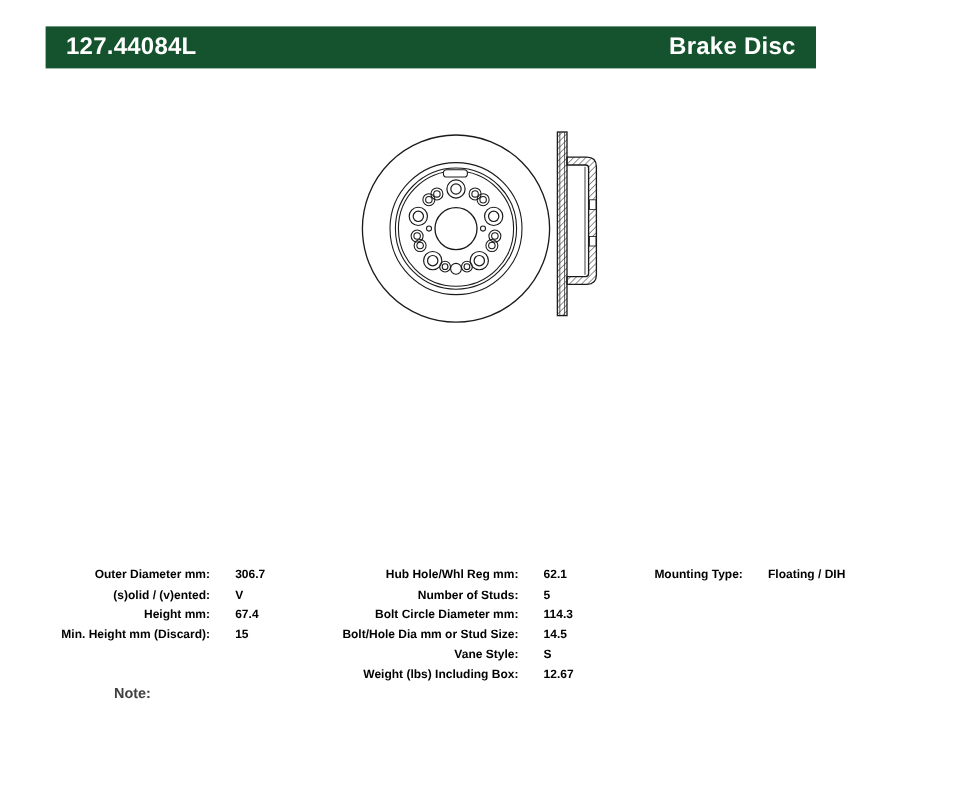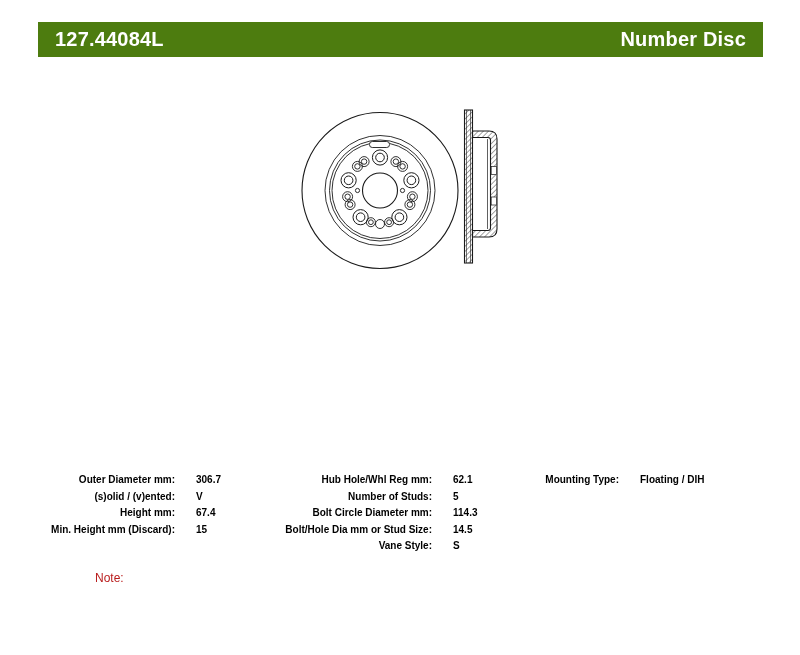--- a/index.html
+++ b/index.html
@@ -1,49 +1,49 @@
 <!DOCTYPE html>
 <html><head>
 <meta charset="utf-8">
 <style>
   html,body { margin:0; padding:0; background:#ffffff; }
   .page {
     position:relative; width:800px; height:655px; background:#ffffff;
     font-family:"Liberation Sans", sans-serif; overflow:hidden;
   }
   .bar {
-    position:absolute; left:38px; width:725px; background:#4d7c0f; color:#ffffff;
+    position:absolute; left:38px; width:642px; background:#14532d; color:#ffffff;
     box-sizing:border-box; font-weight:bold;
   }
   .header-bar {
     top:22px; height:35px; display:flex; justify-content:space-between;
     align-items:center; padding:0 17px; font-size:20px; letter-spacing:0.2px;
   }
   .section-bar {
     top:441px; height:27px; display:flex; justify-content:center;
     align-items:center; font-size:16px;
   }
   .drawing { position:absolute; left:295px; top:100px; width:210px; height:175px; }
   .spec-col { position:absolute; top:472px; font-size:10px; font-weight:bold; color:#000; }
   .spec-col .row { position:relative; height:16.6px; }
   .spec-col .lbl { position:absolute; right:0; top:2px; white-space:nowrap; }
   .spec-col .val { position:absolute; left:100%; margin-left:21px; top:2px; white-space:nowrap; }
   .col-left   { left:30px;  width:145px; }
   .col-middle { left:280px; width:152px; }
   .col-right  { left:534px; width:85px;  }
-  .note { position:absolute; left:95px; top:571px; font-size:12px; font-weight:normal; color:#b91c1c; }
+  .note { position:absolute; left:95px; top:571px; font-size:12px; font-weight:bold; color:#404040; }
 </style>
 </head>
 <body>
 
 <div class="page">
 
   <div class="bar header-bar">
     <span>127.44084L</span>
-    <span>Number Disc</span>
+    <span>Brake Disc</span>
   </div>
 
   <svg class="drawing" viewBox="0 0 210 175">
     <defs>
       <pattern id="hatch" width="3.6" height="3.6" patternUnits="userSpaceOnUse" patternTransform="rotate(45)">
         <line x1="0" y1="0" x2="0" y2="3.6" stroke="#333" stroke-width="0.9"></line>
       </pattern>
     </defs>
 
     <g fill="none" stroke="#1a1a1a" stroke-width="1.1">
@@ -144,20 +144,24 @@
       <span class="val">114.3</span>
     </div>
     <div class="row">
       <span class="lbl">Bolt/Hole Dia mm or Stud Size:</span>
       <span class="val">14.5</span>
     </div>
     <div class="row">
       <span class="lbl">Vane Style:</span>
       <span class="val">S</span>
     </div>
+    <div class="row">
+      <span class="lbl">Weight (lbs) Including Box:</span>
+      <span class="val">12.67</span>
+    </div>
   </div>
 
   <div class="spec-col col-right">
     <div class="row">
       <span class="lbl">Mounting Type:</span>
       <span class="val">Floating / DIH</span>
     </div>
   </div>
 
   <div class="note">Note:</div>

